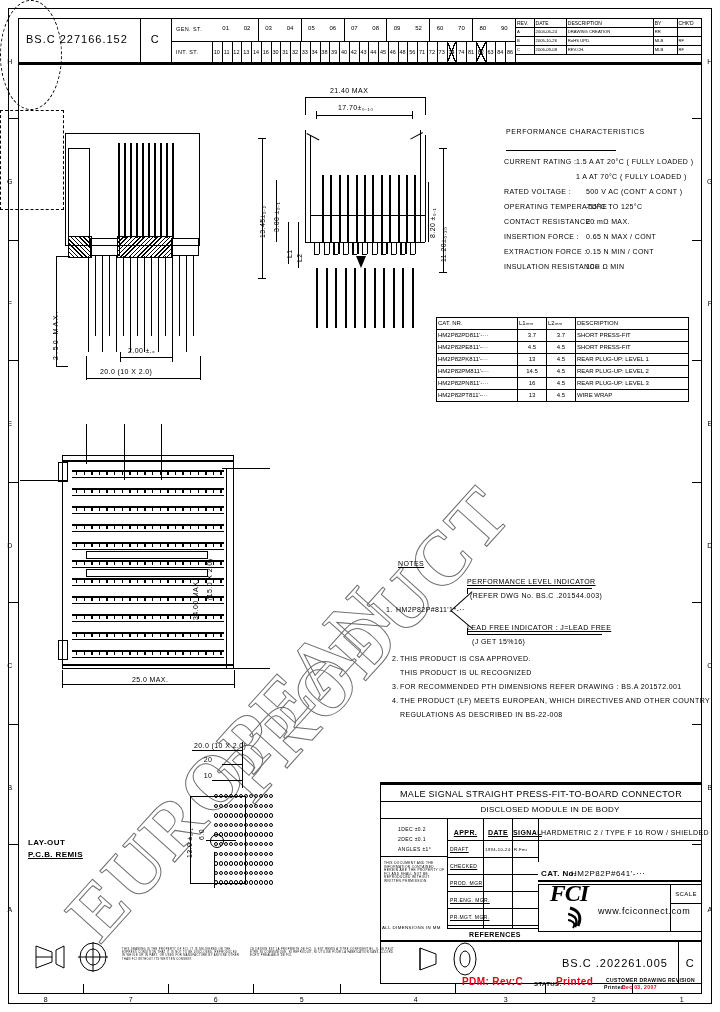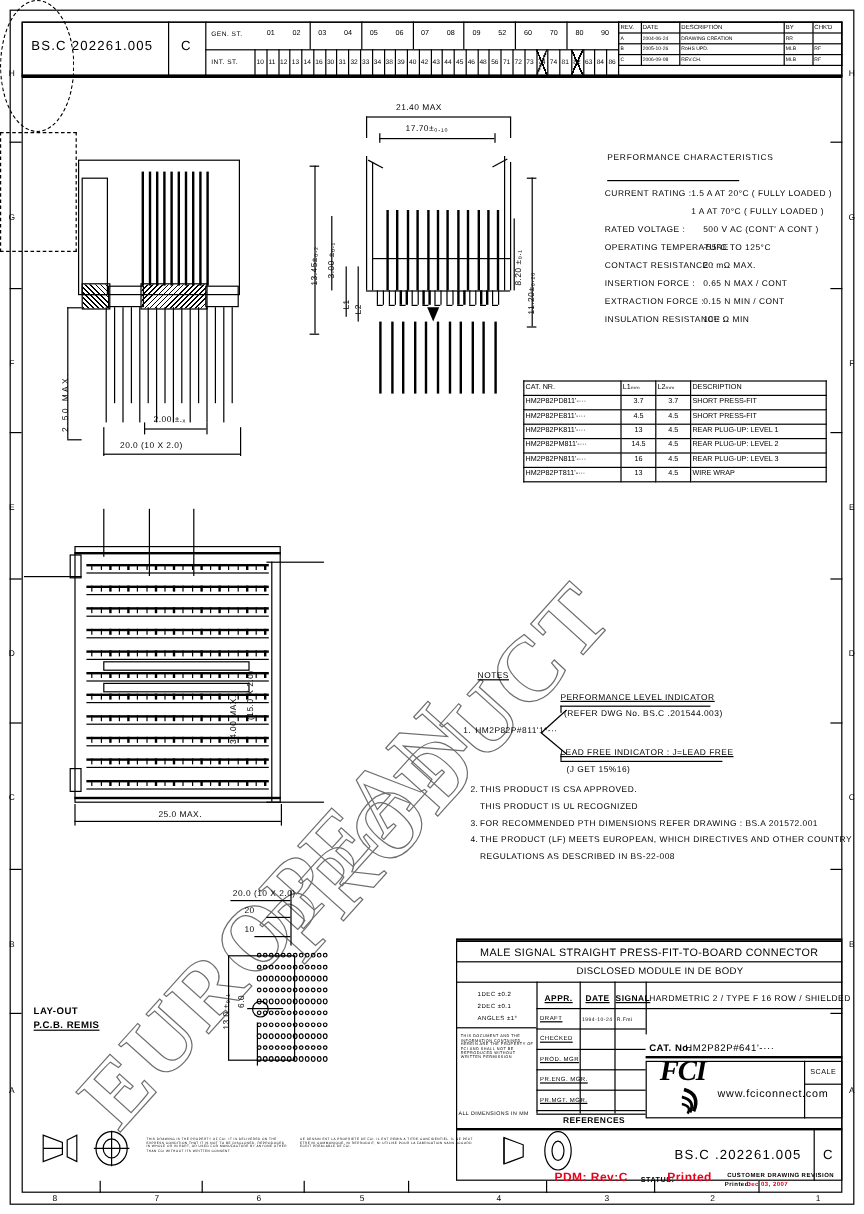--- a/index.html
+++ b/index.html
@@ -95,21 +95,21 @@
   <div class="ln vl" style="left:340px;top:984px;height:10px;"></div>
   <div class="ln vl" style="left:455px;top:984px;height:10px;"></div>
   <div class="ln vl" style="left:545px;top:984px;height:10px;"></div>
   <div class="ln vl" style="left:632px;top:984px;height:10px;"></div>
 
   <div class="bx" style="left:18px;top:18px;width:684px;height:46px;"></div>
 
   <div class="ln" style="left:18px;top:62px;width:684px;height:3px;"></div>
 
   <div class="bx" style="left:18px;top:18px;width:122px;height:46px;border:none;"></div>
-  <div class="txt t11" style="left:26px;top:33px;letter-spacing:1px;">BS.C  202261.005</div>
+  <div class="txt t11" style="left:26px;top:33px;letter-spacing:1px;">BS.C  227166.152</div>
   <div class="ln vl" style="left:140px;top:18px;height:46px;"></div>
   <div class="txt t11 ctr" style="left:140px;top:33px;width:30px;">C</div>
   <div class="ln vl" style="left:171px;top:18px;height:46px;"></div>
 
   <div class="ln hl" style="left:171px;top:41px;width:344px;"></div>
   <div class="txt sm" style="left:176px;top:26px;">GEN. ST.</div>
   <div class="txt sm" style="left:176px;top:49px;">INT. ST.</div>
   <div id="zr1">
       <div class="zcell" style="left: 215px; top: 24px; width: 21.4286px;">01</div>
       <div class="zcell" style="left: 236.429px; top: 24px; width: 21.4286px;">02</div>

